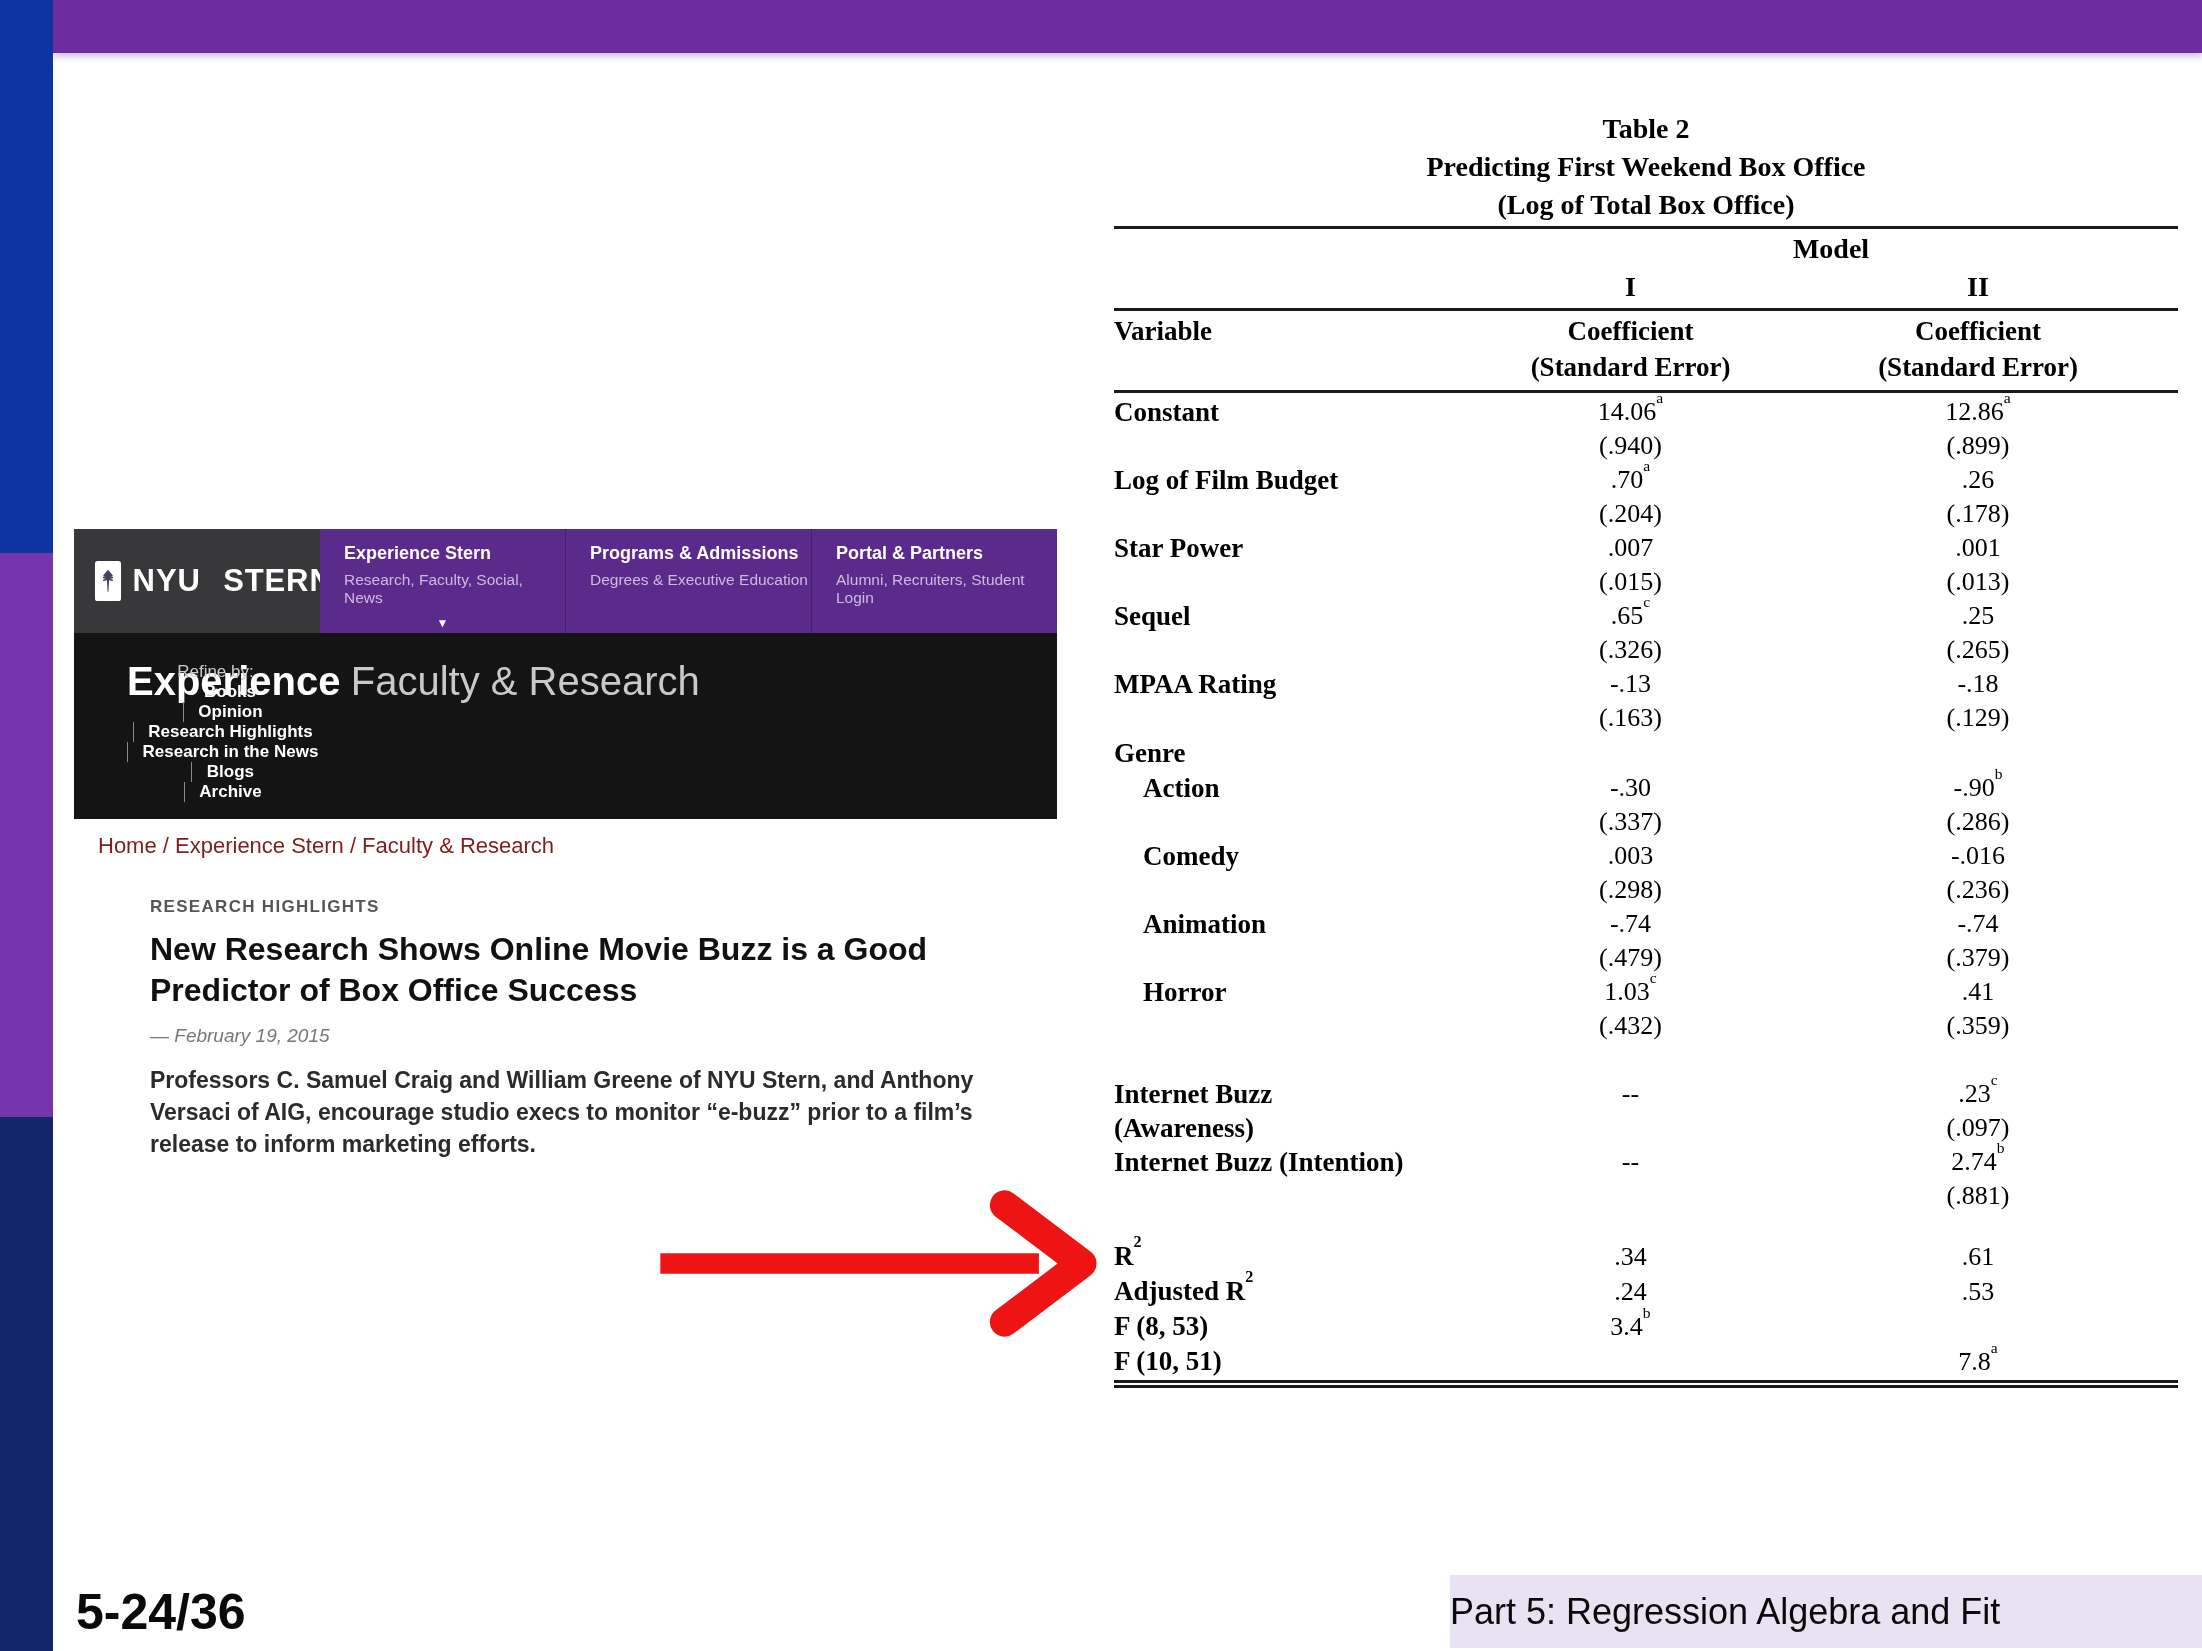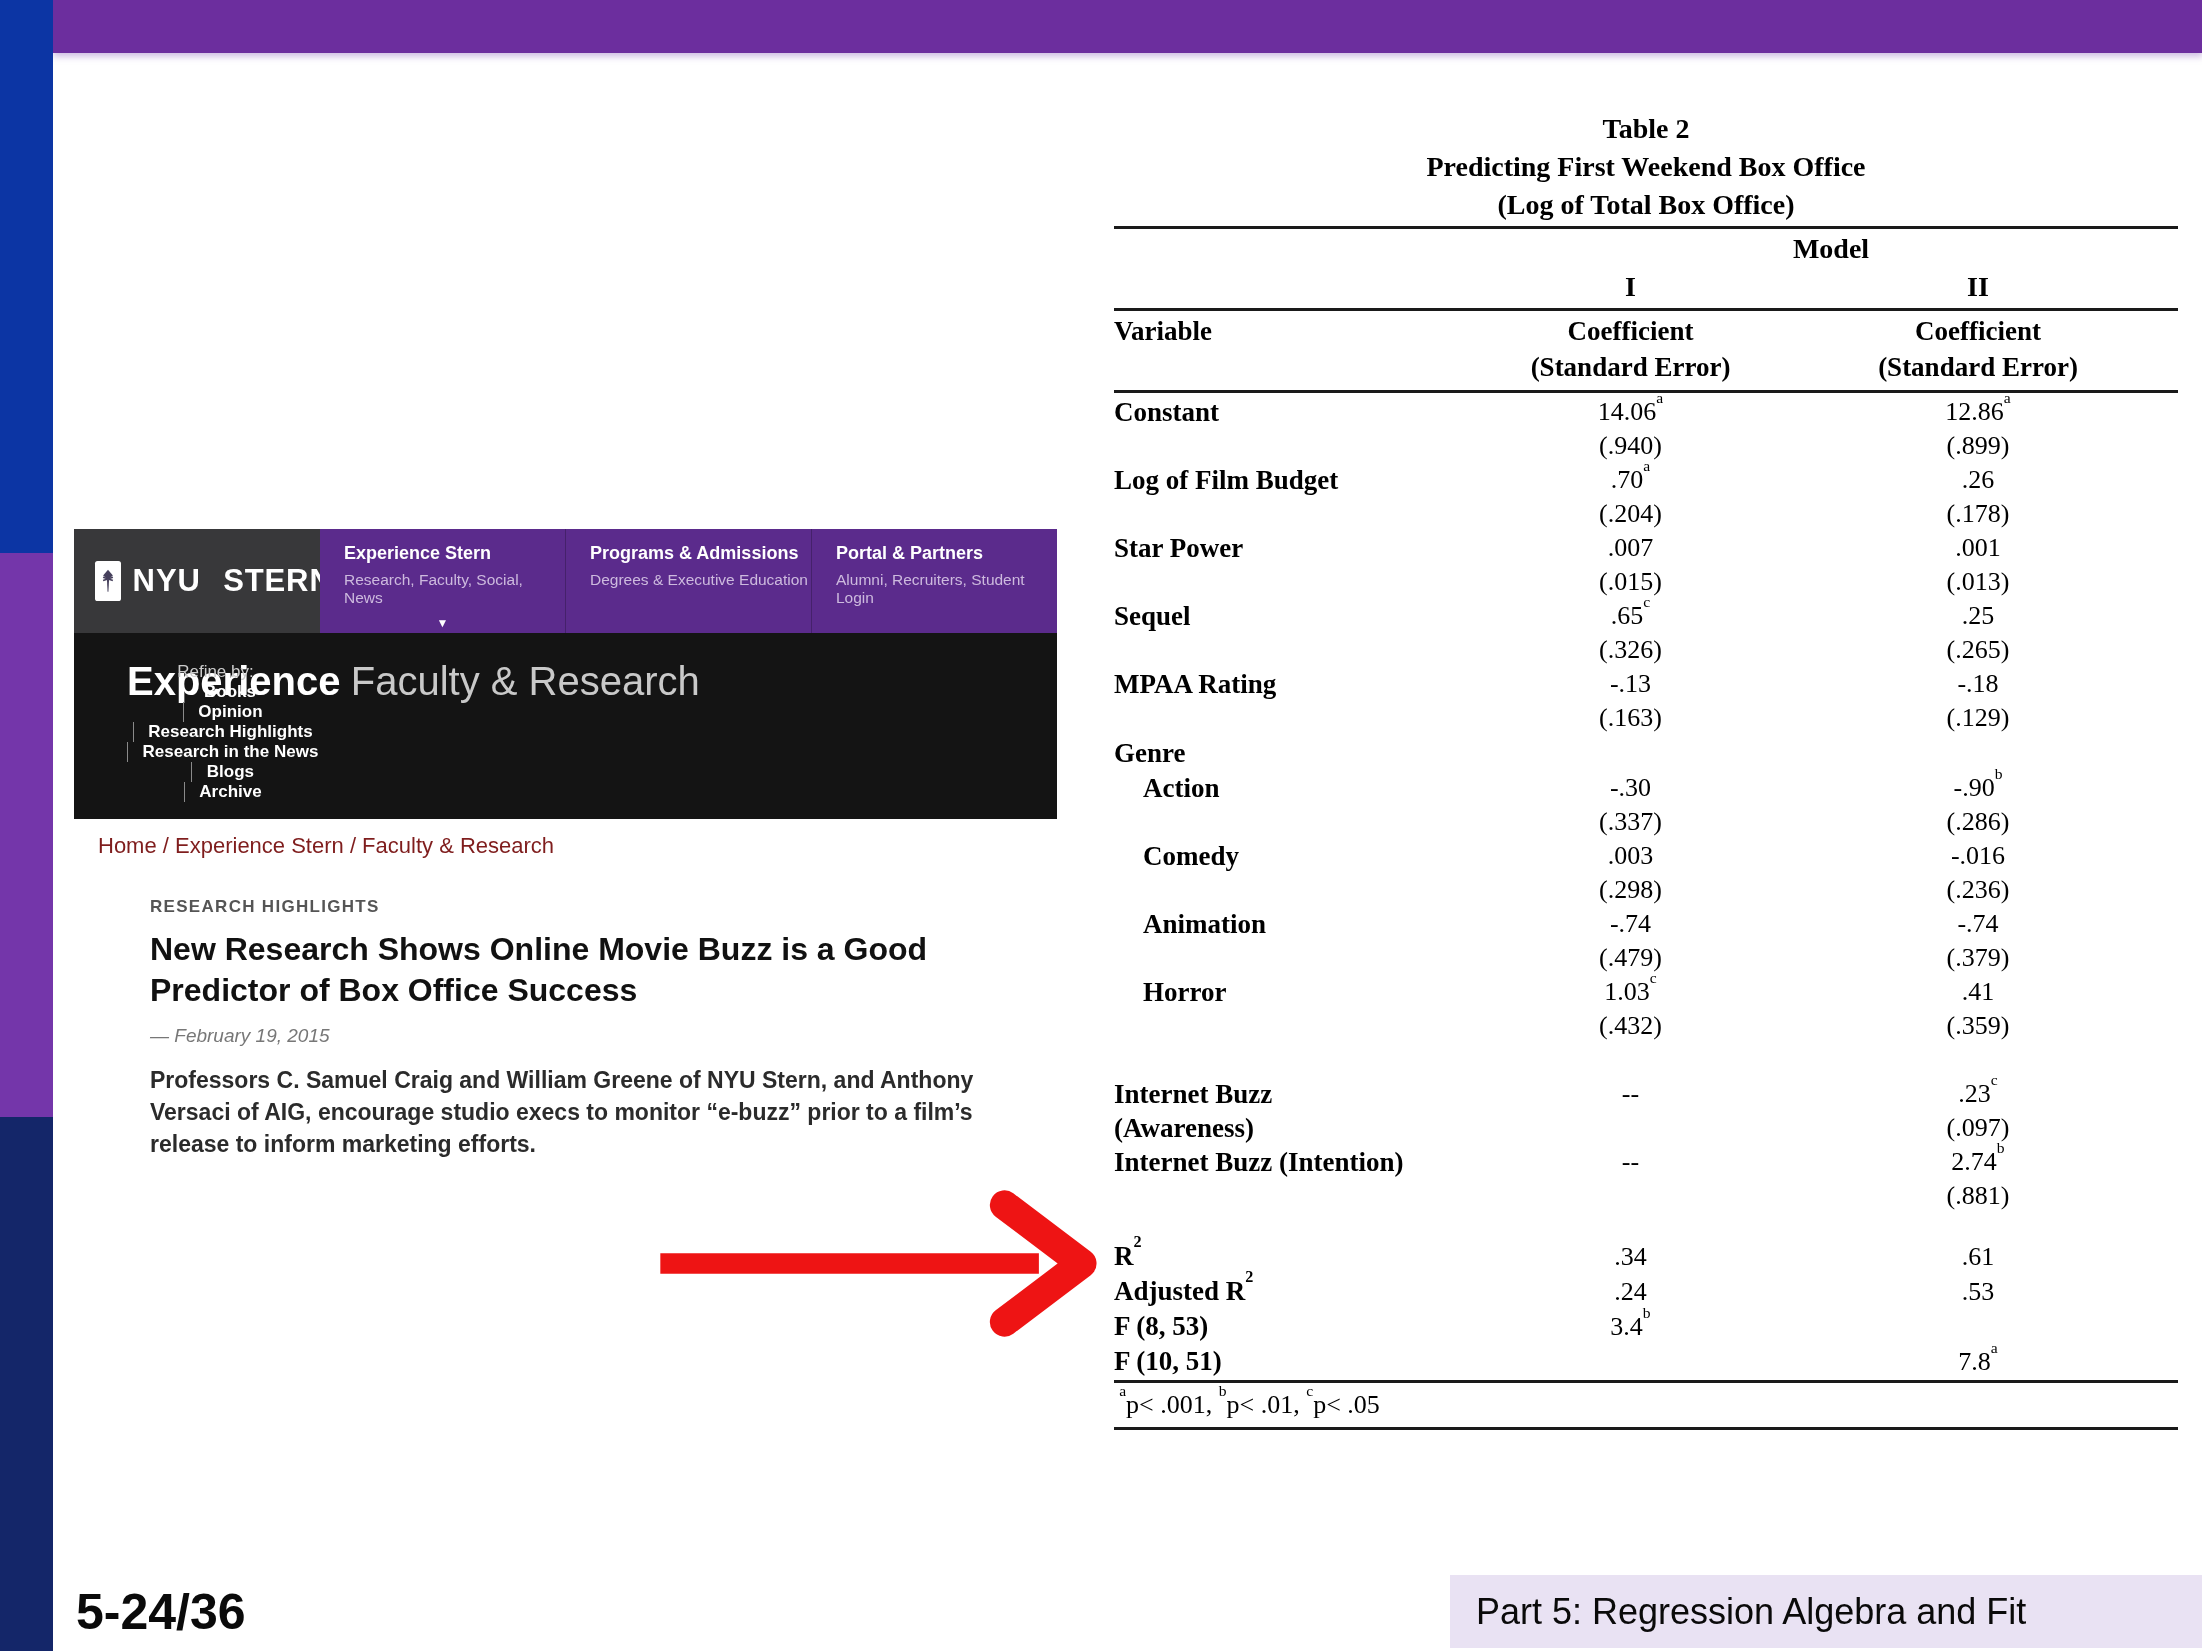--- a/index.html
+++ b/index.html
@@ -66,21 +66,21 @@
   .t-row.indent .lab{padding-left:29px;}
   .t-section{height:36px;line-height:36px;font-weight:bold;font-size:27px;}
   .t-stat{font-size:26px;}
   .t-stat .line{height:35px;line-height:35px;}
   .t-stat .lab{font-weight:bold;font-size:27px;}
   .t-foot{font-size:26px;line-height:40px;padding-left:5.2px;}
   sup{font-size:60%;position:relative;top:-0.45em;line-height:0;}
 
   
   .pageno{left:76px;top:1583px;font-size:50px;font-weight:bold;color:#0a0a0a;}
-  .footer-box{left:1450px;top:1575px;width:753px;height:73px;background:#e9e2f3;display:flex;align-items:center;padding-left:26px;box-sizing:border-box;font-size:36px;color:#0a0a0a;}
+  .footer-box{left:1450px;top:1575px;width:753px;height:73px;background:#e9e2f3;display:flex;align-items:center;box-sizing:border-box;font-size:36px;color:#0a0a0a;}
 </style>
 </head>
 <body>
 
 <div class="abs top-band"></div>
 <div class="abs left-bar">
   <div class="seg seg-blue"></div>
   <div class="seg seg-purple"></div>
   <div class="seg seg-navy"></div>
 </div>
@@ -372,21 +372,20 @@
         </div>
         <div class="cell-c">
           <div class="line"></div>
         </div>
         <div class="cell-c">
           <div class="line">7.8<sup>a</sup></div>
         </div>
       </div>
     </div>
   <div class="rule"></div>
-  <div class="t-foot"><sup>a</sup>p&lt; .001, <sup>b</sup>p&lt; .01, <sup>c</sup>p&lt; .05</div>
   <div class="rule"></div>
 </div>
 
 <div class="abs pageno">5-24/36</div>
 <div class="abs footer-box">
   <span>Part 5: Regression Algebra and Fit</span>
 </div>
 
 
 </body></html>

